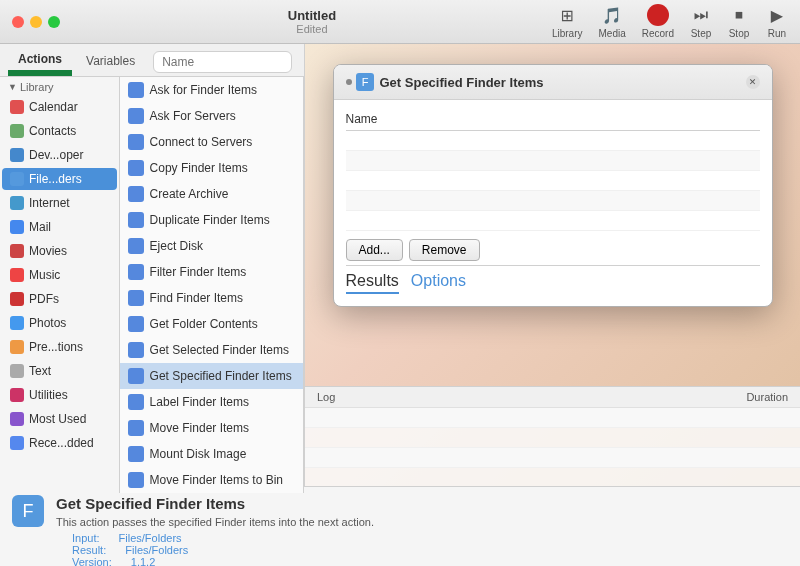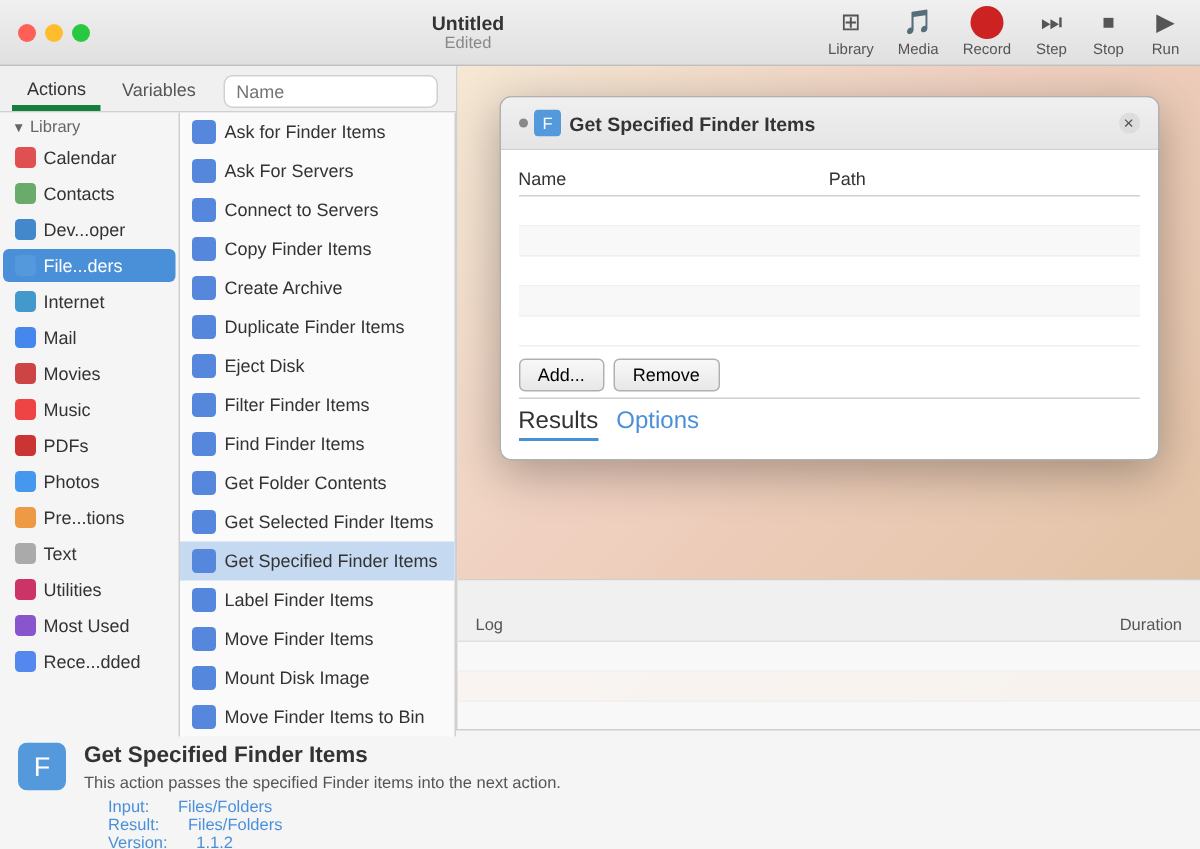--- a/index.html
+++ b/index.html
@@ -27,21 +27,21 @@
     
     .sidebar { width: 120px; background: #f5f5f5; border-right: 1px solid #d0d0d0; display: flex; flex-direction: column; overflow-y: auto; }
     .sidebar-item { padding: 4px 8px; font-size: 12px; color: #333; display: flex; align-items: center; gap: 5px; cursor: pointer; border-radius: 4px; margin: 1px 2px; }
     .sidebar-item.selected { background: #4a90d9; color: white; }
     .sidebar-item .s-icon { width: 14px; height: 14px; border-radius: 3px; flex-shrink: 0; display: inline-block; }
     .sidebar-section { padding: 4px 8px 2px; font-size: 11px; color: #666; font-weight: 500; display: flex; align-items: center; gap: 3px; }
 
     
     .action-tabs { display: flex; background: #f0f0f0; border-bottom: 1px solid #d0d0d0; padding: 4px 8px 0; gap: 4px; }
     .tab-btn { padding: 4px 10px; font-size: 12px; border: none; background: transparent; cursor: pointer; border-bottom: 2px solid transparent; color: #555; }
-    .tab-btn.active { border-bottom: 4px solid #15803d; color: #333; font-weight: 400; }
+    .tab-btn.active { border-bottom: 6px solid #15803d; color: #333; font-weight: 700; }
 
     
     .action-list { width: 185px; border-right: 1px solid #d0d0d0; overflow-y: auto; background: #fafafa; }
     .action-list-item { display: flex; align-items: center; gap: 6px; padding: 5px 8px; font-size: 12px; color: #333; cursor: pointer; }
     .action-list-item.selected { background: #c5d9f0; }
     .action-list-item .a-icon { width: 16px; height: 16px; border-radius: 3px; flex-shrink: 0; }
 
     
     .search-bar { padding: 4px 8px; }
     .search-input { width: 100%; padding: 3px 8px; border: 1px solid #d0d0d0; border-radius: 6px; font-size: 12px; background: white; }
@@ -53,21 +53,21 @@
     .bottom-panel { height: 80px; background: #f5f5f5; border-top: 1px solid #d0d0d0; display: flex; align-items: flex-start; padding: 8px 12px; gap: 12px; }
     .bottom-info { flex: 1; }
     .bottom-title { font-size: 15px; font-weight: 600; color: #333; margin-bottom: 4px; }
     .bottom-desc { font-size: 11px; color: #555; margin-bottom: 4px; }
     .bottom-meta { font-size: 11px; color: #333; }
     .bottom-meta span { color: #4a90d9; margin-left: 16px; }
 
     
     .log-area { position: absolute; bottom: 0; left: 0; right: 0; height: 100px; background: rgba(250,250,250,0.85); border-top: 1px solid #d0d0d0; }
     .log-header { display: flex; padding: 4px 12px; border-bottom: 1px solid #e0e0e0; background: #f0f0f0; }
-    .log-col { font-size: 11px; color: #555; font-weight: 500; margin-top: 20px; }
+    .log-col { font-size: 11px; color: #555; font-weight: 500; }
     .log-col.log-name { flex: 1; }
     .log-col.log-dur { width: 80px; text-align: right; }
     .log-row { height: 20px; border-bottom: 1px solid #f0f0f0; }
     .log-row:nth-child(even) { background: #f8f8f8; }
 
     
     .dialog-overlay { position: absolute; top: 0; left: 0; right: 0; bottom: 100px; display: flex; align-items: flex-start; justify-content: center; padding-top: 20px; }
     .dialog { background: white; border-radius: 8px; box-shadow: 0 8px 32px rgba(0,0,0,0.3); width: 440px; border: 1px solid #b0b0b0; overflow: hidden; }
     .dialog-title-bar { display: flex; align-items: center; padding: 8px 12px; background: linear-gradient(to bottom, #f0f0f0, #e5e5e5); border-bottom: 1px solid #d0d0d0; }
     .dialog-title-text { flex: 1; font-size: 13px; font-weight: 600; color: #333; }
@@ -259,21 +259,20 @@
           <svg width="18" height="18" viewBox="0 0 18 18">
             <rect x="0" y="0" width="18" height="18" rx="3" fill="#5599dd"></rect>
             <text x="9" y="13" text-anchor="middle" font-size="11" fill="white">F</text>
           </svg>
           <span class="dialog-title-text" style="margin-left:6px;">Get Specified Finder Items</span>
           <button class="dialog-close">✕</button>
         </div>
         <div class="dialog-body">
           <div class="dialog-table-header">
             <div class="dialog-col name-col">Name</div>
-            <div class="dialog-col path-col">Path</div>
           </div>
           <div class="dialog-rows">
             <div class="dialog-row"></div>
             <div class="dialog-row"></div>
             <div class="dialog-row"></div>
             <div class="dialog-row"></div>
             <div class="dialog-row"></div>
           </div>
           <div class="dialog-buttons">
             <button class="dialog-btn">Add...</button>

